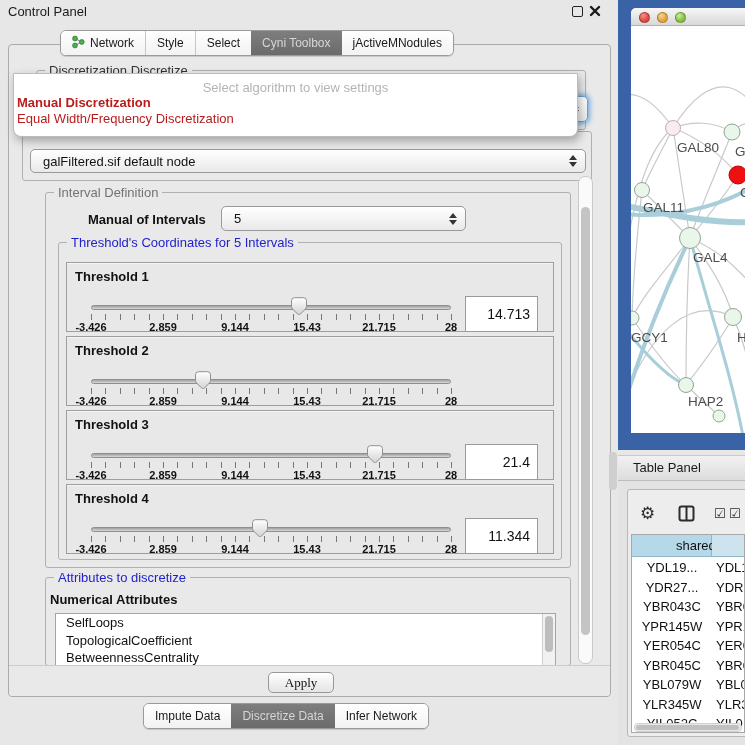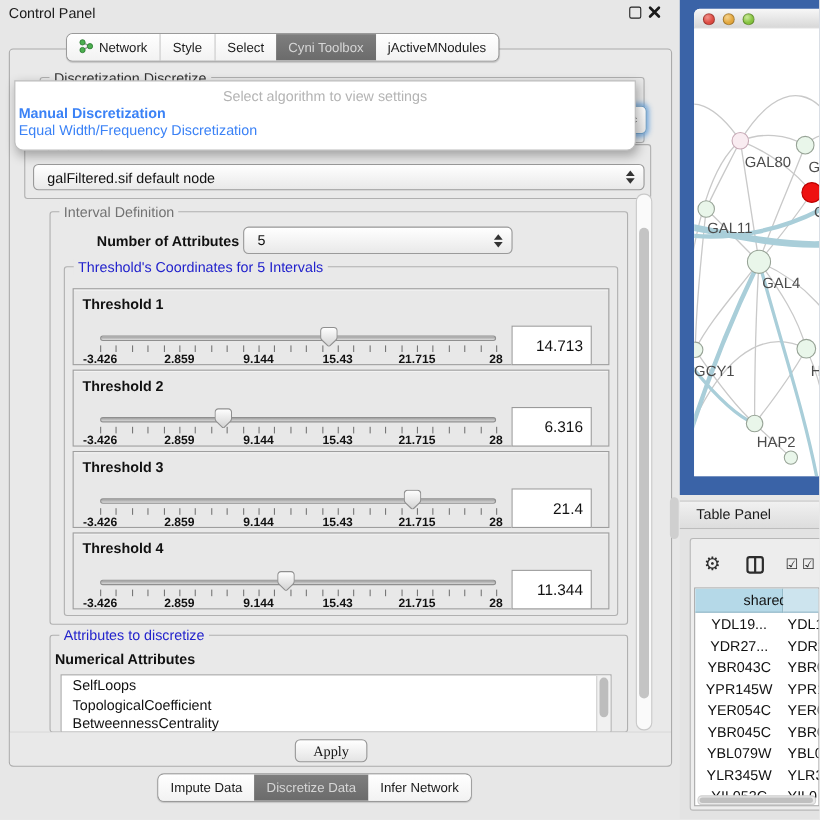--- a/index.html
+++ b/index.html
@@ -38,21 +38,21 @@
   .stepper { width:18px; display:flex; flex-direction:column; align-items:center; gap:2px; margin-right:3px; }
   .tri-up   { width:0; height:0; border-left:4px solid transparent; border-right:4px solid transparent; border-bottom:5px solid #333; }
   .tri-down { width:0; height:0; border-left:4px solid transparent; border-right:4px solid transparent; border-top:5px solid #333; }
 
   #algo-group { left:36px; top:70px; width:550px; height:60px; }
   #algo-combo { left:44px; top:96px; width:544px; height:26px; border:1px solid #6f9fc8; box-shadow:0 0 5px 2px rgba(100,160,220,.85); }
 
   #algo-popup { left:13px; top:73px; width:565px; height:64px; background:#fff; border:1px solid #bcbcbc;
                 border-radius:0 0 8px 8px; box-shadow:2px 4px 10px rgba(0,0,0,.3); z-index:50; }
   #algo-hint { text-align:center; padding-top:6px; color:#b4b4b4; font-size:13px; }
-  .algo-opt { padding:0 0 0 3px; font-size:13px; line-height:16px; color:#3b82f6; }
+  .algo-opt { padding:0 0 0 3px; font-size:13px; line-height:16px; color:#b91c1c; }
   .algo-opt.bold { font-weight:bold; }
 
   #tabledata-group { left:22px; top:131px; width:570px; height:50px; }
   #tabledata-combo { left:30px; top:149px; width:556px; height:24px; }
 
   #content-scrollbar { left:578px; top:176px; width:15px; height:488px; background:#fafafa; border:1px solid #c9c9c9; border-radius:7px; }
   #content-scrollbar .thumb { position:absolute; left:2px; top:30px; width:9px; height:428px; background:#c4c4c4; border-radius:5px; }
 
   #interval-group   { left:45px; top:192px; width:526px; height:376px; }
   #noi-label { left:88px; top:212px; font-weight:bold; font-size:13px; }
@@ -181,21 +181,21 @@
       </span>
   </div>
 
   <div class="abs" id="content-scrollbar">
       <div class="thumb"></div>
     </div>
 
   <div class="abs groupbox" id="interval-group">
     <span class="group-label lbl-green">Interval Definition</span>
   </div>
-  <div class="abs" id="noi-label">Number of Attributes</div>
+  <div class="abs" id="noi-label">Manual of Intervals</div>
   <div class="abs combo" id="noi-combo">
     <span class="val">5</span>
     <span class="stepper">
         <span class="tri-up"></span>
         <span class="tri-down"></span>
       </span>
   </div>
   <div class="abs groupbox" id="thr-group">
     <span class="group-label lbl-blue">Threshold's Coordinates for 5 Intervals</span>
   </div>
@@ -283,21 +283,20 @@
         <div class="thr-ticklabel" style="left: 354px;">28</div>
         <div class="thr-thumb" style="left: 127.599px;"><svg width="16" height="18" viewBox="0 0 16 18">
             <defs>
               <linearGradient id="tg" x1="0" y1="0" x2="0" y2="1">
                 <stop offset="0" stop-color="#ffffff"></stop>
                 <stop offset="1" stop-color="#d2d2d2"></stop>
               </linearGradient>
             </defs>
             <path d="M3.5,0.7 h9 a3,3 0 0 1 3,3 v5.8 c0,1 -0.4,1.9 -1.1,2.6 l-5.6,5.4 a1.1,1.1 0 0 1 -1.6,0 l-5.6,-5.4 c-0.7,-0.7 -1.1,-1.6 -1.1,-2.6 v-5.8 a3,3 0 0 1 3,-3 z" fill="url(#tg)" stroke="#8f8f8f"></path>
           </svg></div>
-        <div class="thr-value">6.316</div>
       </div>
       <div class="thr-panel" style="top: 410px;">
         <div class="thr-title">Threshold 3</div>
         <div class="thr-track"></div>
         <div class="thr-tick" style="left: 24px;"></div>
         <div class="thr-tick" style="left: 38.4px;"></div>
         <div class="thr-tick" style="left: 52.8px;"></div>
         <div class="thr-tick" style="left: 67.2px;"></div>
         <div class="thr-tick" style="left: 81.6px;"></div>
         <div class="thr-tick" style="left: 96px;"></div>

